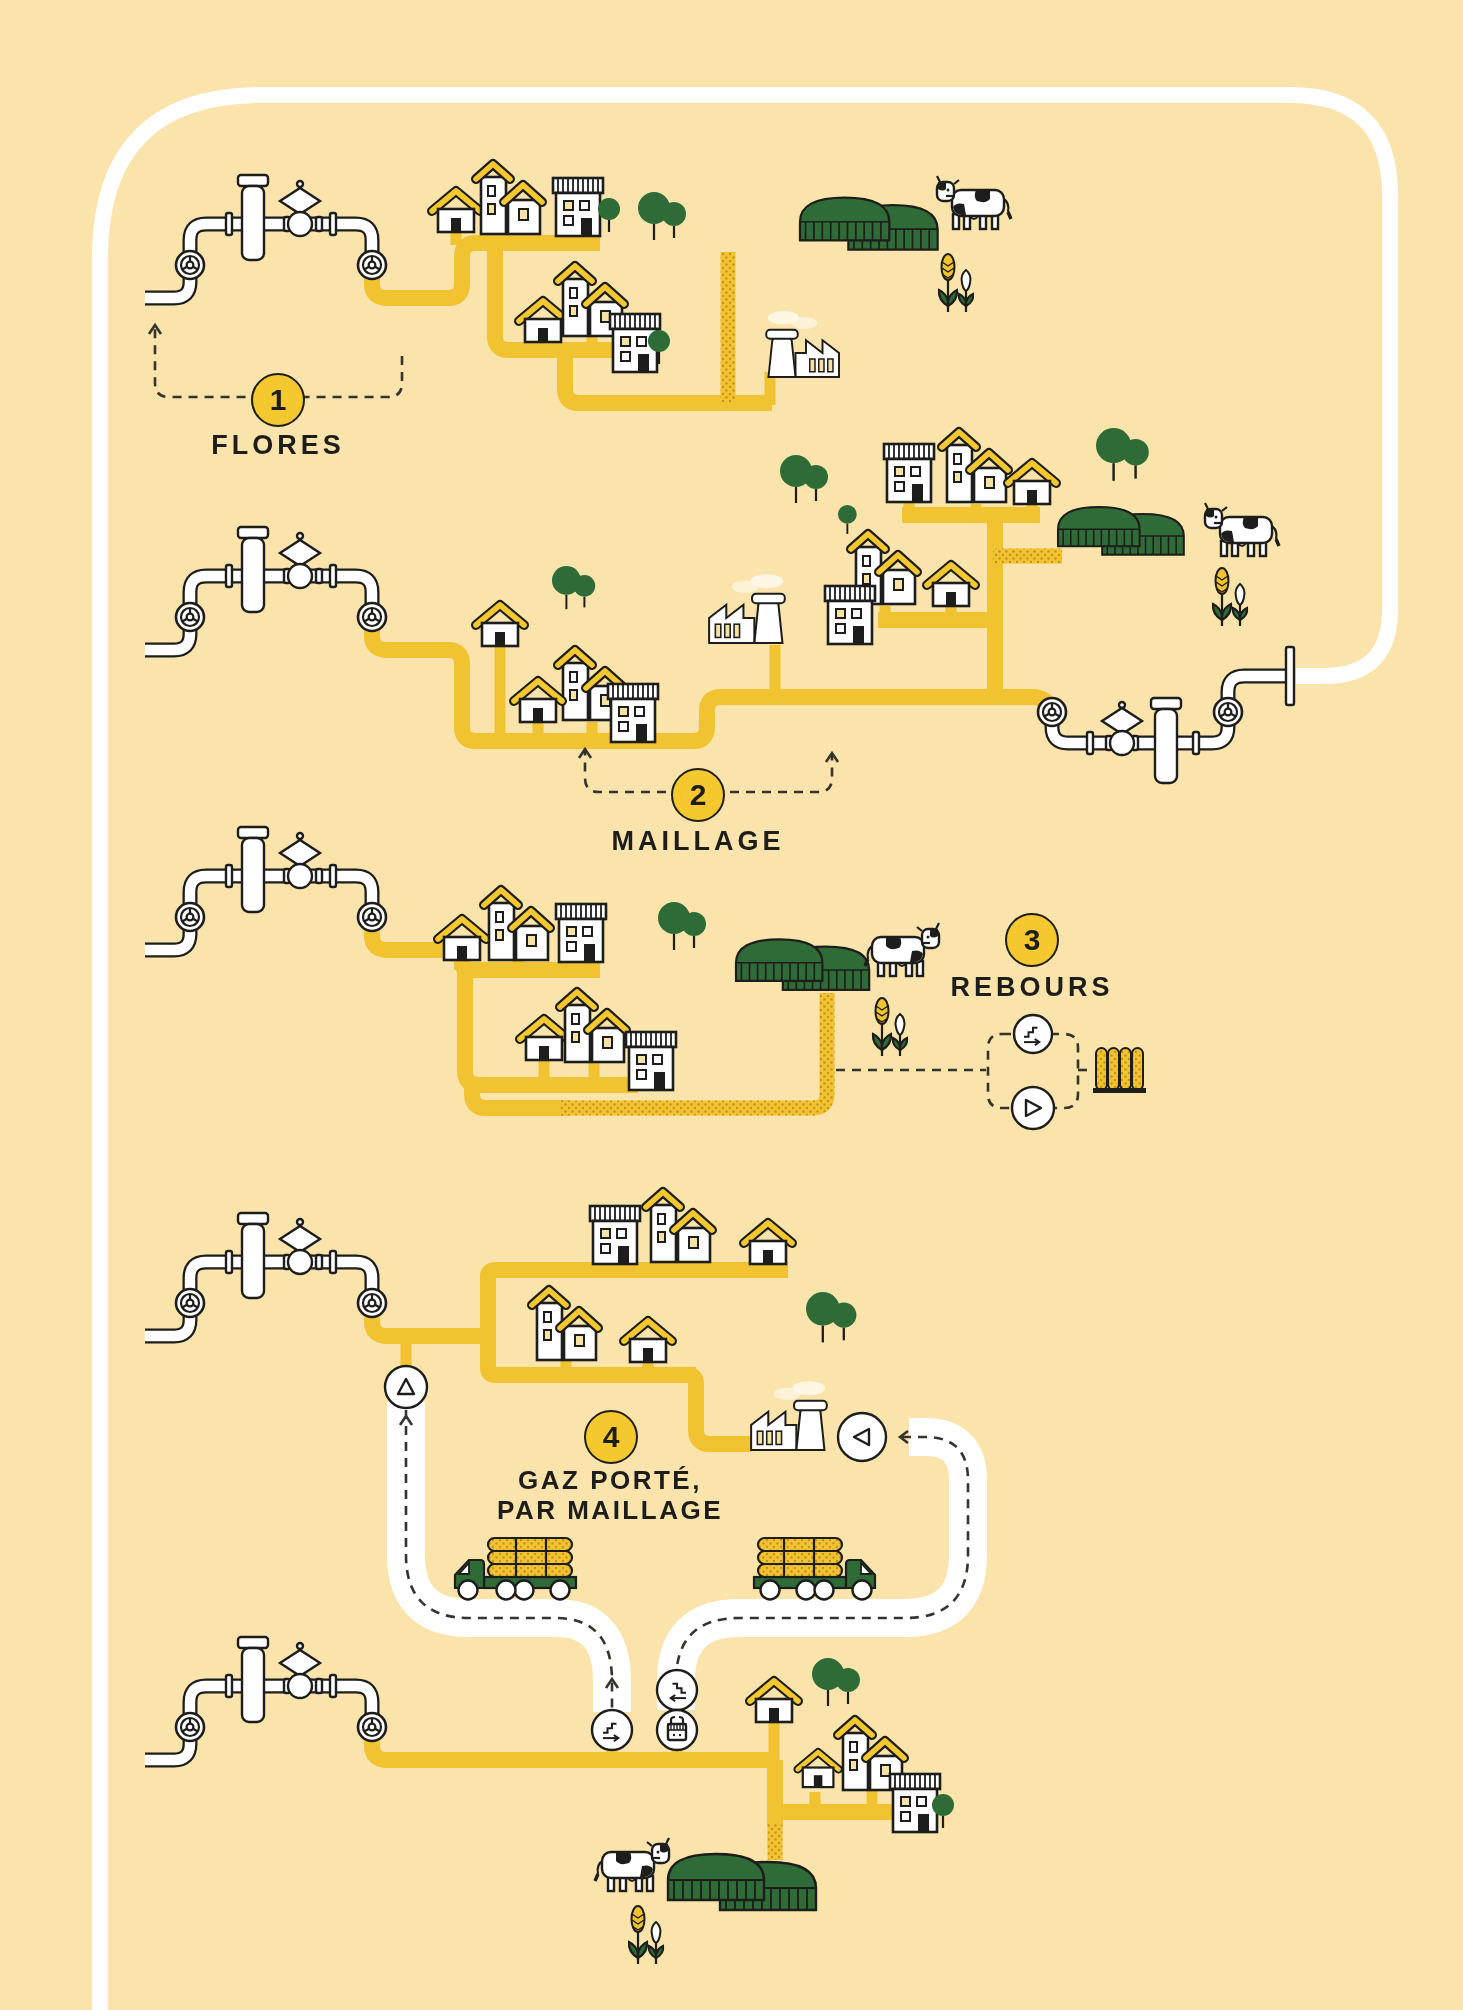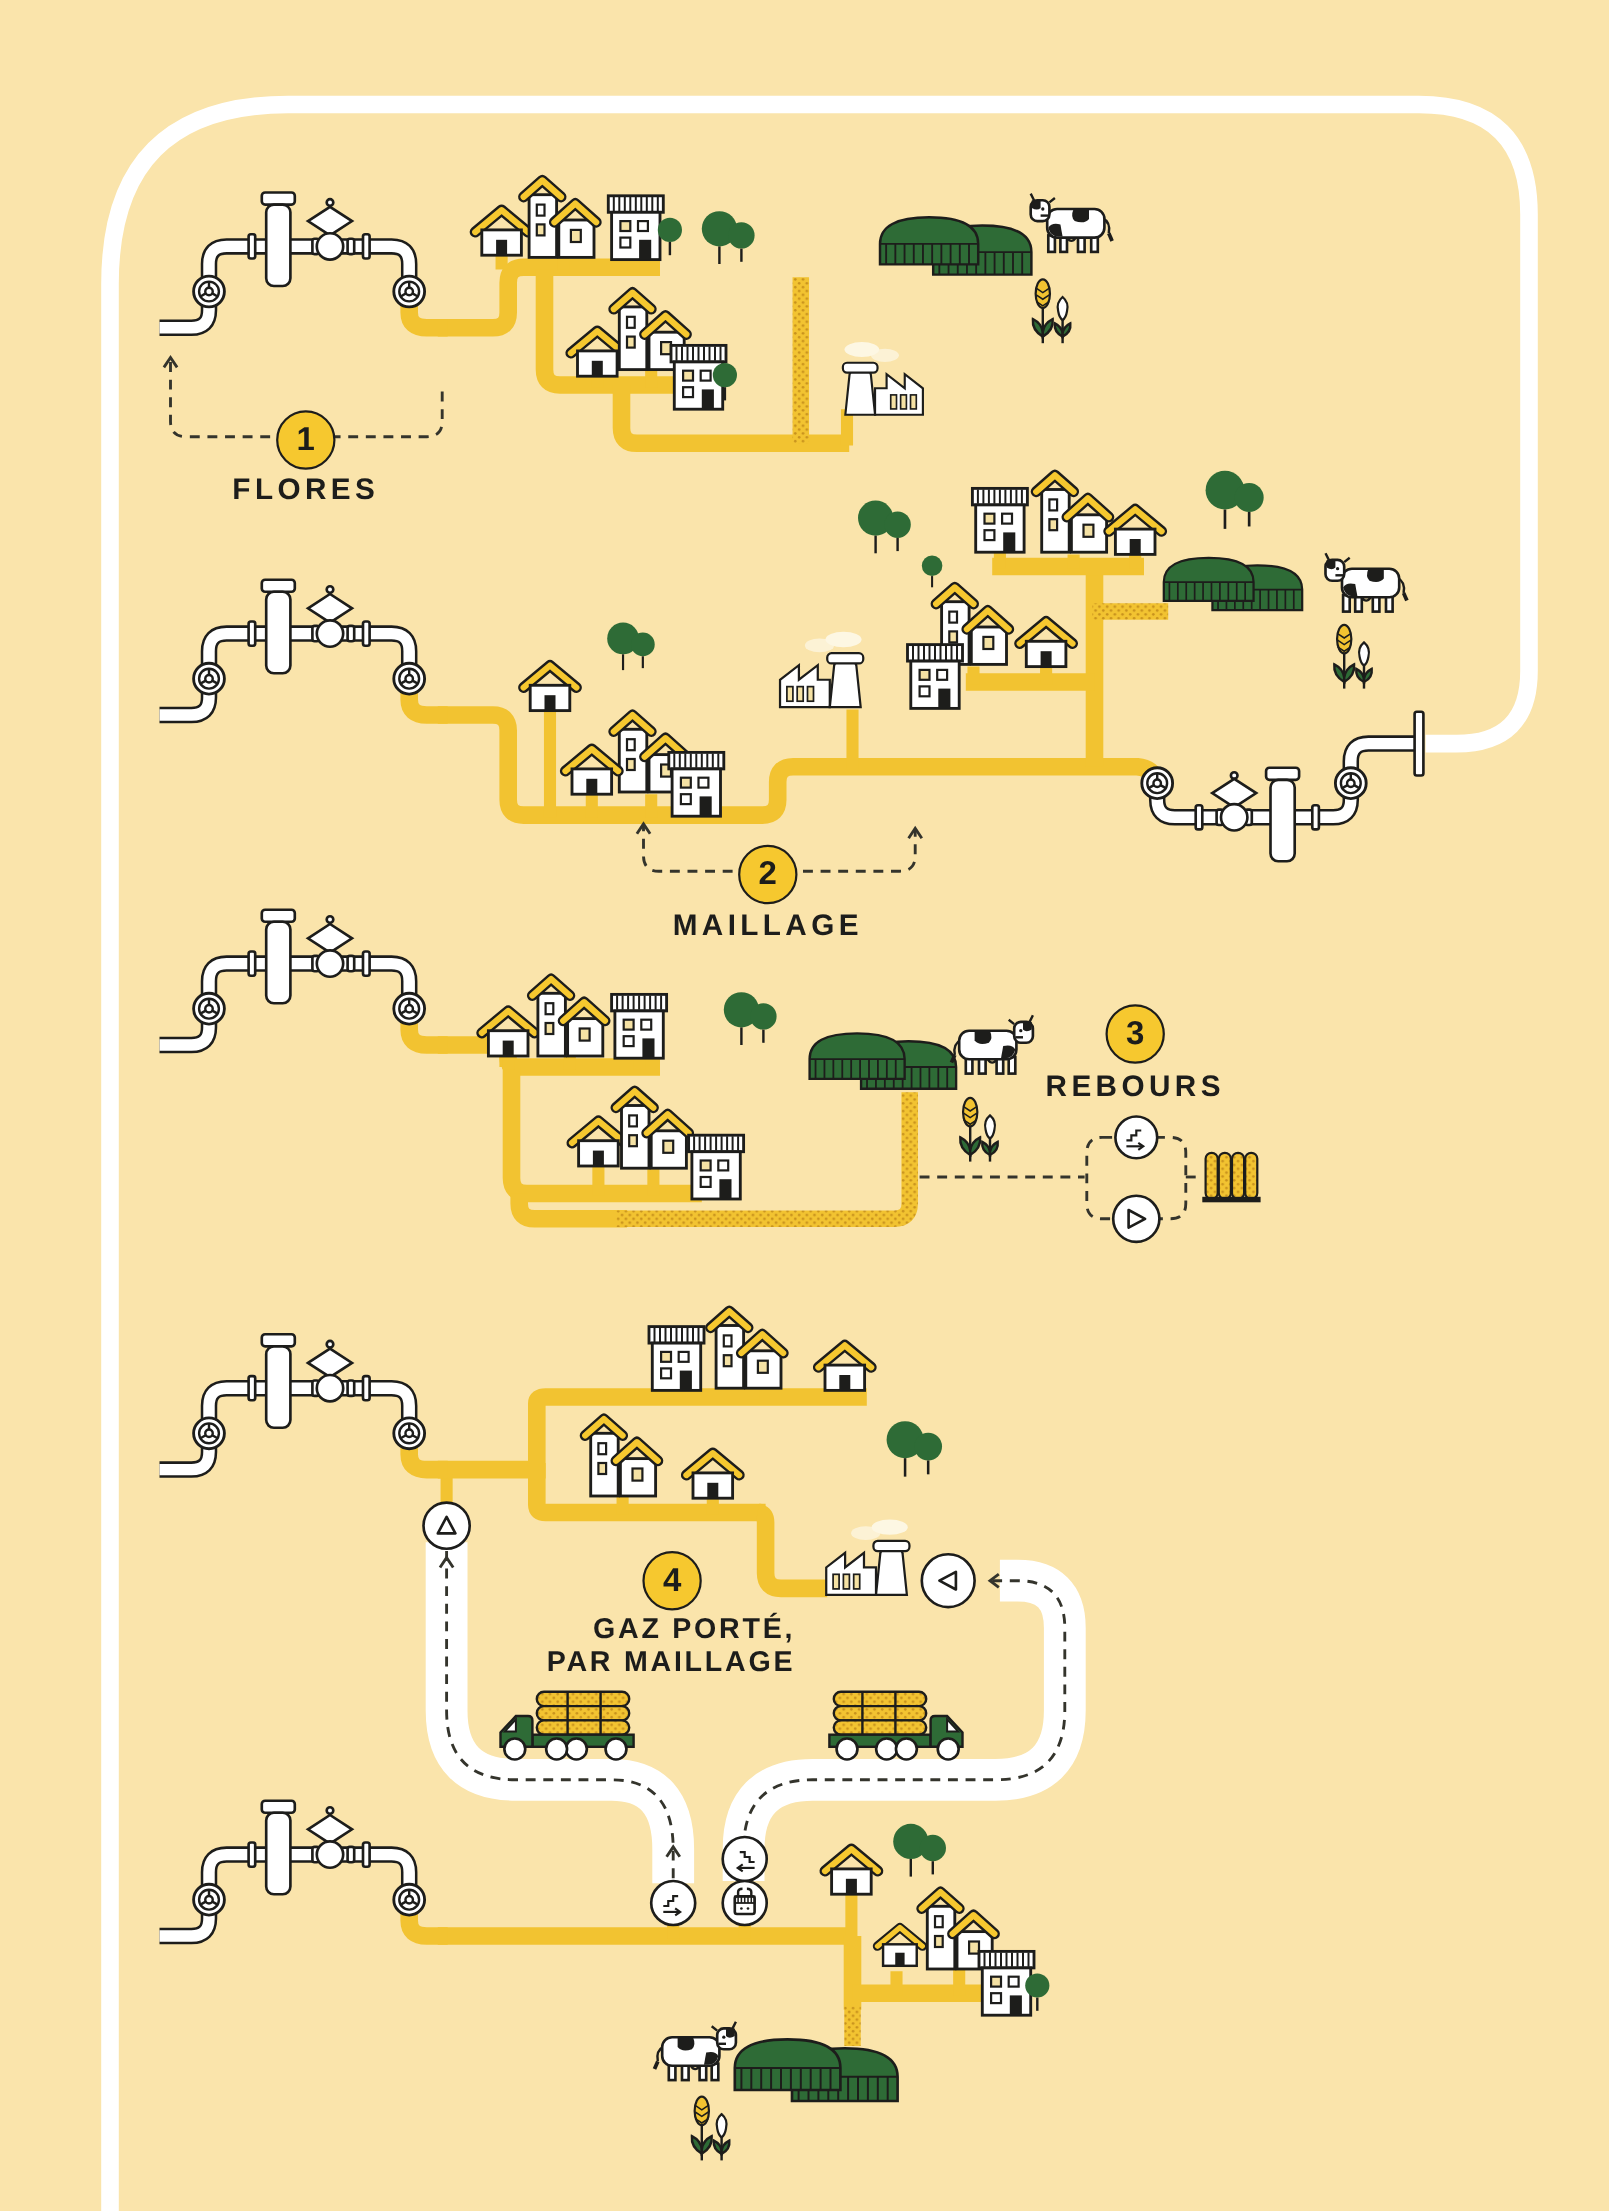--- a/index.html
+++ b/index.html
@@ -28,21 +28,21 @@
   .winw{fill:#FFFFFF;stroke:#1D1D1B;stroke-width:2;}
   .winy{fill:#F5E2A4;stroke:#1D1D1B;stroke-width:2;}
   
   .badge{position:absolute;width:54px;height:54px;margin-left:-27px;border-radius:50%;
          background:#F6C82F;border:2.5px solid #1D1D1B;box-sizing:border-box;
          display:flex;align-items:center;justify-content:center;
          font-size:30px;font-weight:800;color:#1D1D1B;z-index:5;}
   .slabel{position:absolute;transform:translateX(-50%);font-weight:800;color:#1D1D1B;
           font-size:27px;letter-spacing:4px;white-space:nowrap;z-index:5;}
   .slabel2{position:absolute;transform:translateX(-50%);font-weight:800;color:#1D1D1B;
-          font-size:26px;letter-spacing:2.5px;white-space:nowrap;text-align:right;
+          font-size:26px;letter-spacing:2.5px;white-space:nowrap;text-align:center;
           line-height:1.15;z-index:5;}
 </style>
 </head>
 <body>
 
 <div id="stage">
 <svg viewBox="0 0 1463 2010" width="1463" height="2010">
   <defs>
     <pattern id="dotY" width="7" height="7" patternUnits="userSpaceOnUse">
       <rect width="7" height="7" fill="#F2C331"></rect>

